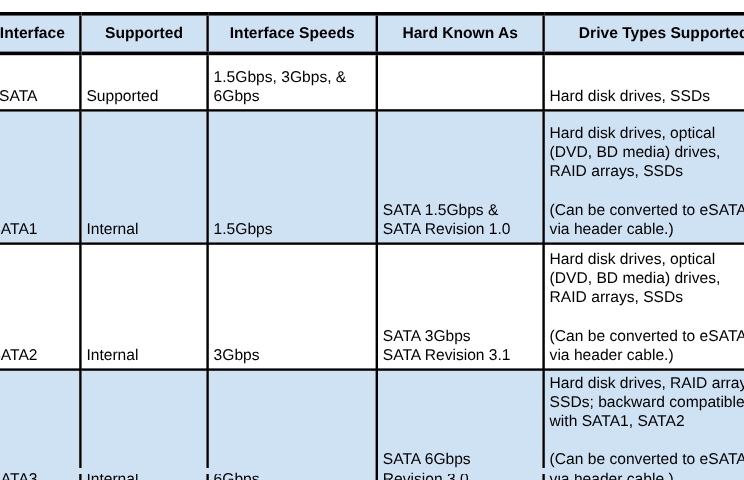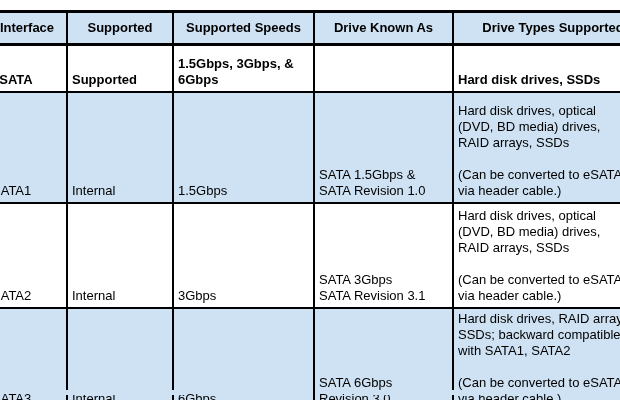--- a/index.html
+++ b/index.html
@@ -38,21 +38,21 @@
     background: #cfe2f3;
     font-weight: bold;
     text-align: center;
     vertical-align: middle;
     border-top-width: 3px;
     border-bottom-width: 3px;
     height: 25px;
     white-space: nowrap;
   }
   tr.shaded td { background: #cfe2f3; }
-  tr.row-esata td  { height: 40px; font-weight: bold; }
+  tr.row-esata td  { height: 40px; }
   tr.row-sata1 td  { height: 104px; }
   tr.row-sata2 td  { height: 98px; }
   tr.row-sata3 td  { height: 95px; border-bottom-width: 4px; }
   
   .next-row-fragment {
     position: absolute;
     height: 5px;
     background: #cfe2f3;
   }
   .fragment-a { left: 62px;  top: 390px; width: 123px; }
@@ -68,22 +68,22 @@
       <col style="width:80px">
       <col style="width:106px">
       <col style="width:141px">
       <col style="width:139px">
       <col style="width:200px">
     </colgroup>
     <thead>
       <tr>
         <th>Interface</th>
         <th>Supported</th>
-        <th>Supported Speeds</th>
-        <th>Drive Known As</th>
+        <th>Interface Speeds</th>
+        <th>Hard Known As</th>
         <th>Drive Types Supported</th>
       </tr>
     </thead>
     <tbody>
       <tr class="row-esata">
         <td>eSATA</td>
         <td>Supported</td>
         <td>1.5Gbps, 3Gbps, &amp;
 6Gbps</td>
         <td></td>

